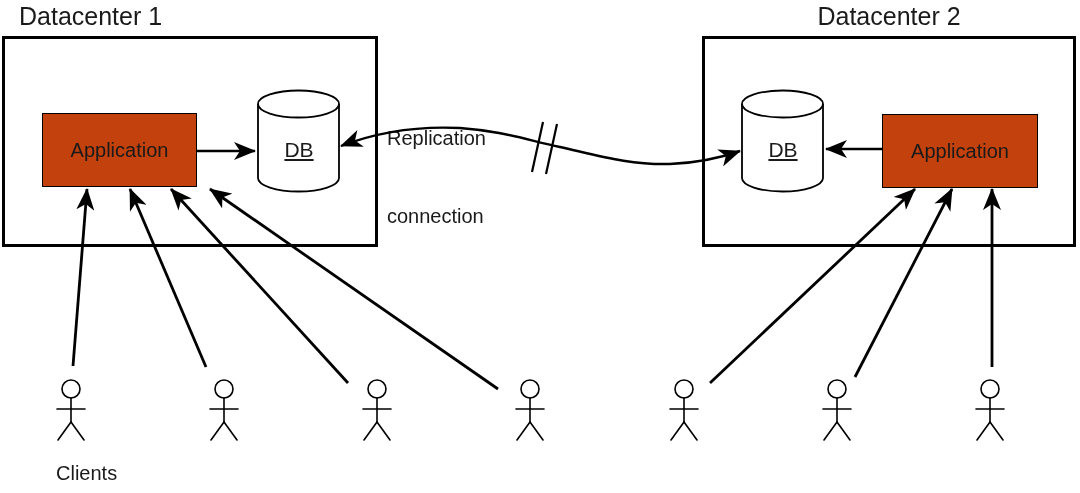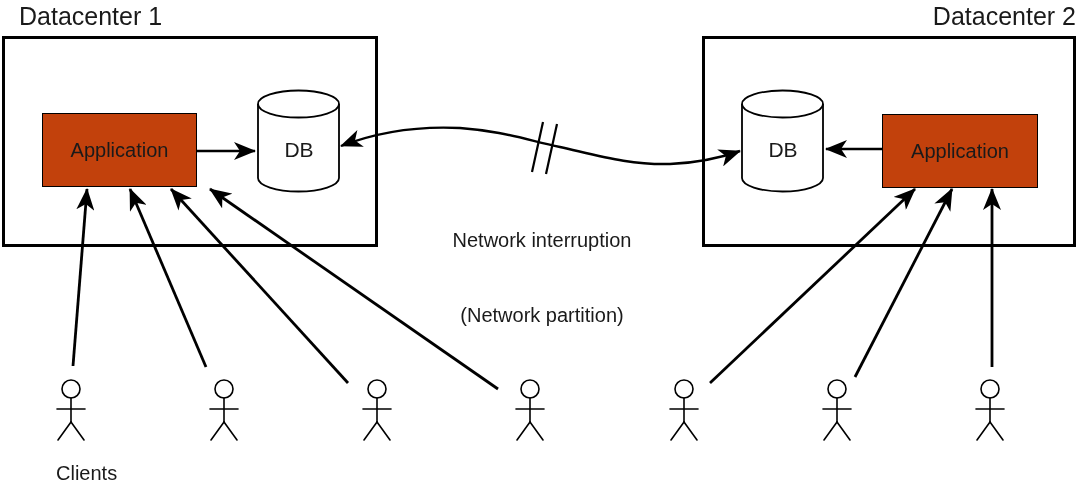--- a/index.html
+++ b/index.html
@@ -24,22 +24,22 @@
     box-sizing:border-box;
     border:1.5px solid #000;
     background:#c2410c;
     display:flex;align-items:center;justify-content:center;
     font-size:20px;
   }
   .app1{left:42px;top:113px;width:155px;height:74px;}
   .app2{left:882px;top:114px;width:156px;height:74px;}
   .label{position:absolute;white-space:pre;}
   .dc1-label{left:19px;top:2px;font-size:25px;line-height:1.15;}
-  .dc2-label{left:702px;top:2px;width:374px;text-align:right;font-size:25px;line-height:1.15;}
-  .db-label{position:absolute;width:82px;text-align:center;font-size:21px;top:138px;}
+  .dc2-label{left:702px;top:2px;width:374px;text-align:center;font-size:25px;line-height:1.15;}
+  .db-label{position:absolute;width:82px;text-align:center;font-size:21px;top:138px;text-decoration:underline;}
   .db1-label{left:258px;}
   .db2-label{left:742px;}
   .repl-label{left:387px;top:73px;font-size:20px;line-height:26px;}
   .interrupt-label{left:377px;top:178px;width:330px;text-align:center;font-size:20px;line-height:25px;}
   .clients-label{left:56px;top:462px;font-size:20px;}
   svg.overlay{position:absolute;left:0;top:0;pointer-events:none;}
   .struct-line{stroke:#000;fill:none;}
   #clients-layer circle{stroke:#000;stroke-width:1.6;fill:#ffffff;}
   #clients-layer line{stroke:#000;stroke-width:1.6;stroke-linecap:round;}
   #client-arrows-layer line{stroke:#000;stroke-width:2.8;}
@@ -57,25 +57,25 @@
   </div>
   <div class="app-box app2">
     <span>Application</span>
   </div>
 
   <div class="label dc1-label">Datacenter 1</div>
   <div class="label dc2-label">Datacenter 2</div>
   <div class="label db-label db1-label">DB</div>
   <div class="label db-label db2-label">DB</div>
 
+  <div class="label repl-label">
+    <div>Replication</div>
+    <div>connection</div>
+  </div>
 
-  <div class="label interrupt-label">
-    <div>Network interruption</div>
-    <div>(Network partition)</div>
-  </div>
 
   <div class="label clients-label">Clients</div>
 
   <svg class="overlay" width="1080" height="493" viewBox="0 0 1080 493">
     <defs>
       <marker id="arrowhead" viewBox="0 0 22 18" refX="21" refY="9" markerWidth="22" markerHeight="18" orient="auto-start-reverse" markerUnits="userSpaceOnUse">
         <path d="M0,0 L22,9 L0,18 L6,9 Z" fill="#000"></path>
       </marker>
     </defs>
 

